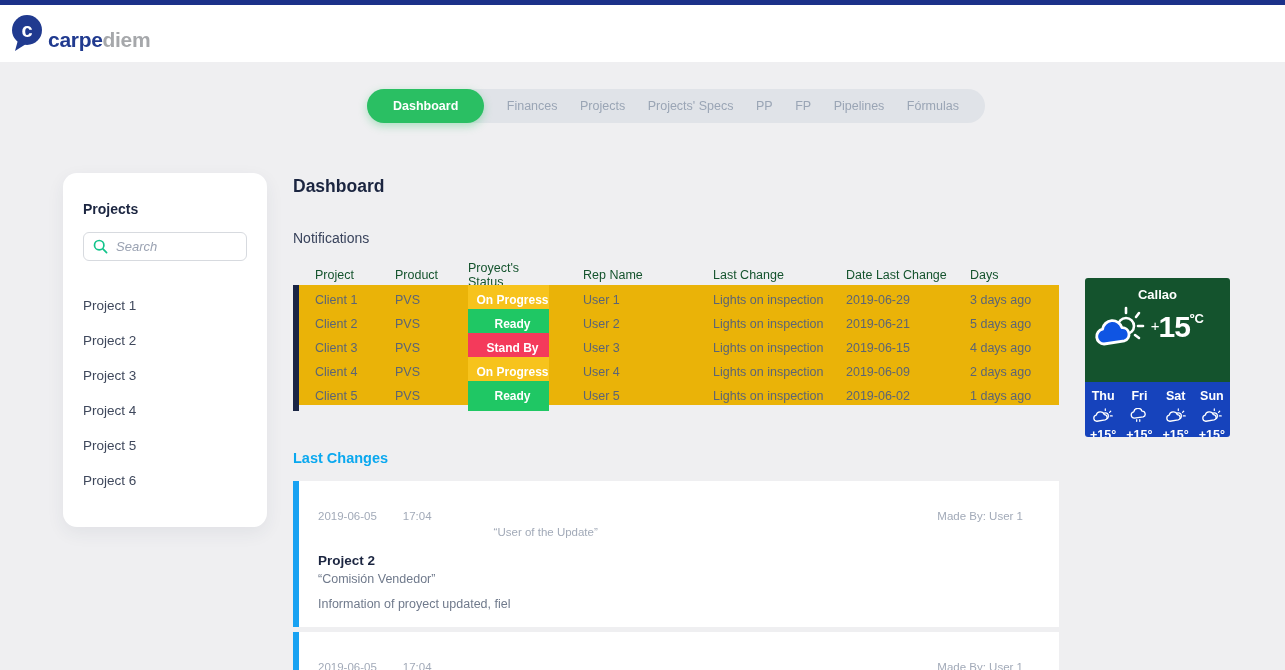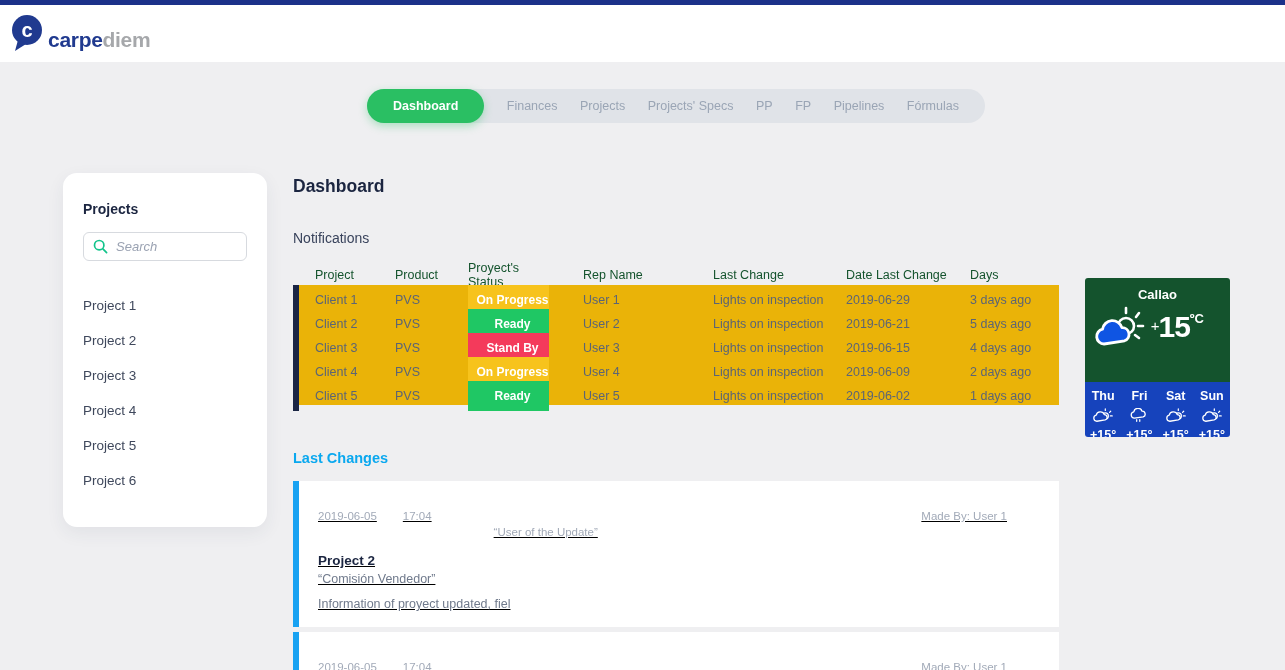--- a/index.html
+++ b/index.html
@@ -40,21 +40,21 @@
   .thead > div:nth-child(2), .trow > div:nth-child(2) { padding-left:16px; }
   .thead > div:nth-child(5), .trow > div:nth-child(5) { padding-left:34px; }
   .trow { height:24px; margin-bottom:0; background:#eab308; font-size:12.5px; color:#5c6575; }
   .row-accent { width:6px; height:30px; background:#1a2544; }
   .status-badge { height:30px; line-height:30px; text-align:center; color:#ffffff; font-size:12px; font-weight:bold;padding-left:8px; }
   .status-badge[data-status="on-progress"] { background:#f7c31c; }
   .status-badge[data-status="ready"] { background:#1fc764; }
   .status-badge[data-status="stand-by"] { background:#f43a5b; }
 
   .lc-title { margin-top:45px; font-size:14.5px; font-weight:bold; color:#0aa8ef; }
-  .lc-entry { position:relative; margin-top:15px; background:#ffffff; padding:13px 52px 14px 25px; min-height:103px;text-decoration:underline; }
+  .lc-entry { position:relative; margin-top:15px; background:#ffffff; padding:13px 36px 14px 25px; min-height:103px; }
   .lc-entry + .lc-entry { margin-top:5px; }
   .lc-entry::before { content:""; position:absolute; left:0; top:0; bottom:0; width:6px; background:#18a2f2; }
   .lc-meta { display:flex; align-items:center; font-size:11.5px; color:#a2aab8; }
   .lc-time { margin-left:26px; }
   .lc-quote { margin-left:62px;margin-top:32px; }
   .lc-madeby { margin-left:auto; }
   .lc-project { margin-top:15px; font-size:13.5px; font-weight:bold; color:#1b2540; }
   .lc-line { margin-top:7px; font-size:12.5px; color:#707a8c; line-height:1.45; }
   .lc-line.l2 { margin-top:2px; }
 

